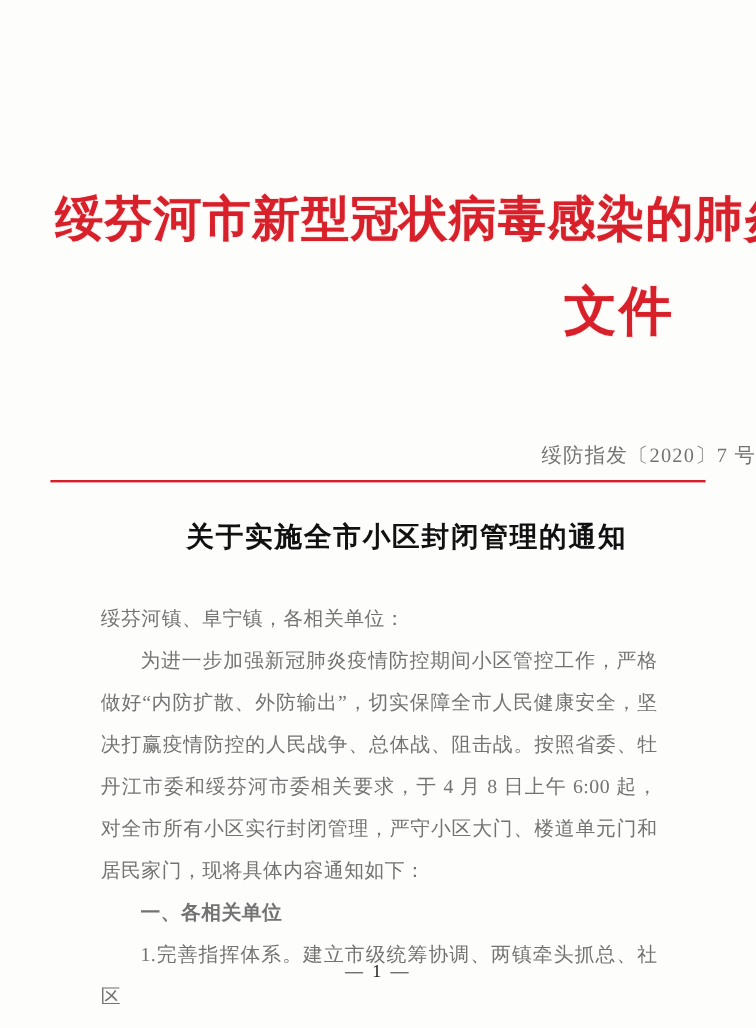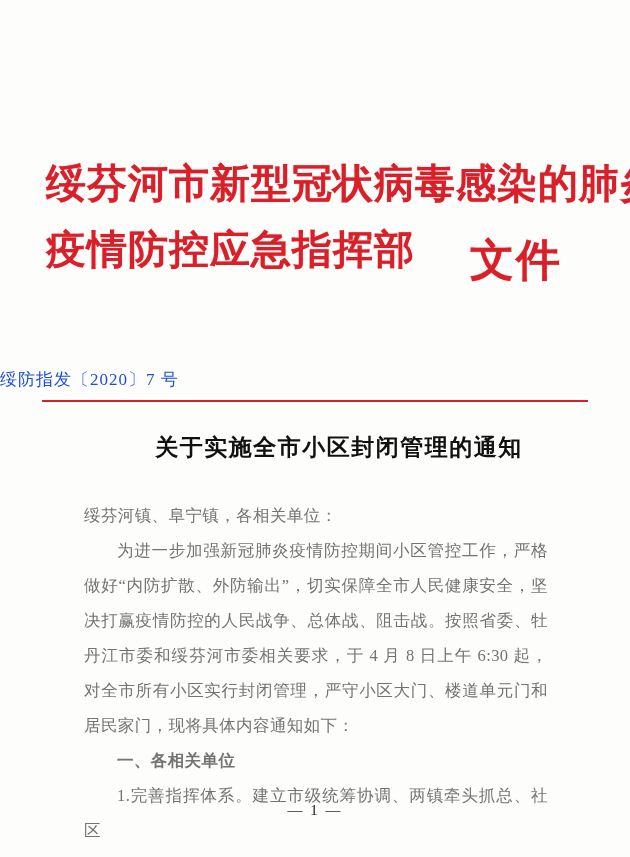--- a/index.html
+++ b/index.html
@@ -58,23 +58,23 @@
     text-shadow: 0 0 1px rgba(216,32,42,0.55);
     margin-top: 36px;
   }
 
   
   .doc-number {
     position: absolute;
     left: 0;
     right: 0;
     top: 368px;
-    text-align: left;
+    text-align: right;
     font-size: 17px;
-    color: #1d4ed8;
+    color: #737373;
     letter-spacing: 1px;
     font-family: "Liberation Serif", "DejaVu Serif", serif;
   }
 
   
   .red-rule {
     position: absolute;
     left: 42px;
     right: 42px;
     top: 400px;
@@ -134,33 +134,32 @@
   }
 </style>
 </head>
 <body>
 
 <div class="page">
 
   <div class="masthead">
     <div class="masthead-lines">
       <div class="mast-line">绥芬河市新型冠状病毒感染的肺炎</div>
-      <div class="mast-line">疫情防控应急指挥部</div>
     </div>
     <div class="mast-doc">文件</div>
   </div>
 
   <div class="doc-number">绥防指发〔2020〕7 号</div>
 
   <div class="red-rule"></div>
 
   <div class="doc-title">关于实施全市小区封闭管理的通知</div>
 
   <div class="body-text">
     <p>绥芬河镇、阜宁镇，各相关单位：</p>
-    <p class="indent2">为进一步加强新冠肺炎疫情防控期间小区管控工作，严格做好“内防扩散、外防输出”，切实保障全市人民健康安全，坚决打赢疫情防控的人民战争、总体战、阻击战。按照省委、牡丹江市委和绥芬河市委相关要求，于 4 月 8 日上午 6:30 起，对全市所有小区实行封闭管理，严守小区大门、楼道单元门和居民家门，现将具体内容通知如下：</p>
+    <p class="indent2">为进一步加强新冠肺炎疫情防控期间小区管控工作，严格做好“内防扩散、外防输出”，切实保障全市人民健康安全，坚决打赢疫情防控的人民战争、总体战、阻击战。按照省委、牡丹江市委和绥芬河市委相关要求，于 4 月 8 日上午 6:00 起，对全市所有小区实行封闭管理，严守小区大门、楼道单元门和居民家门，现将具体内容通知如下：</p>
     <p class="section-head">一、各相关单位</p>
     <p class="indent2"><span class="bold">1.完善指挥体系。</span><span>建立市级统筹协调、两镇牵头抓总、社区</span></p>
   </div>
 
   <div class="page-number">— 1 —</div>
 
 </div>
 
 </body></html>

